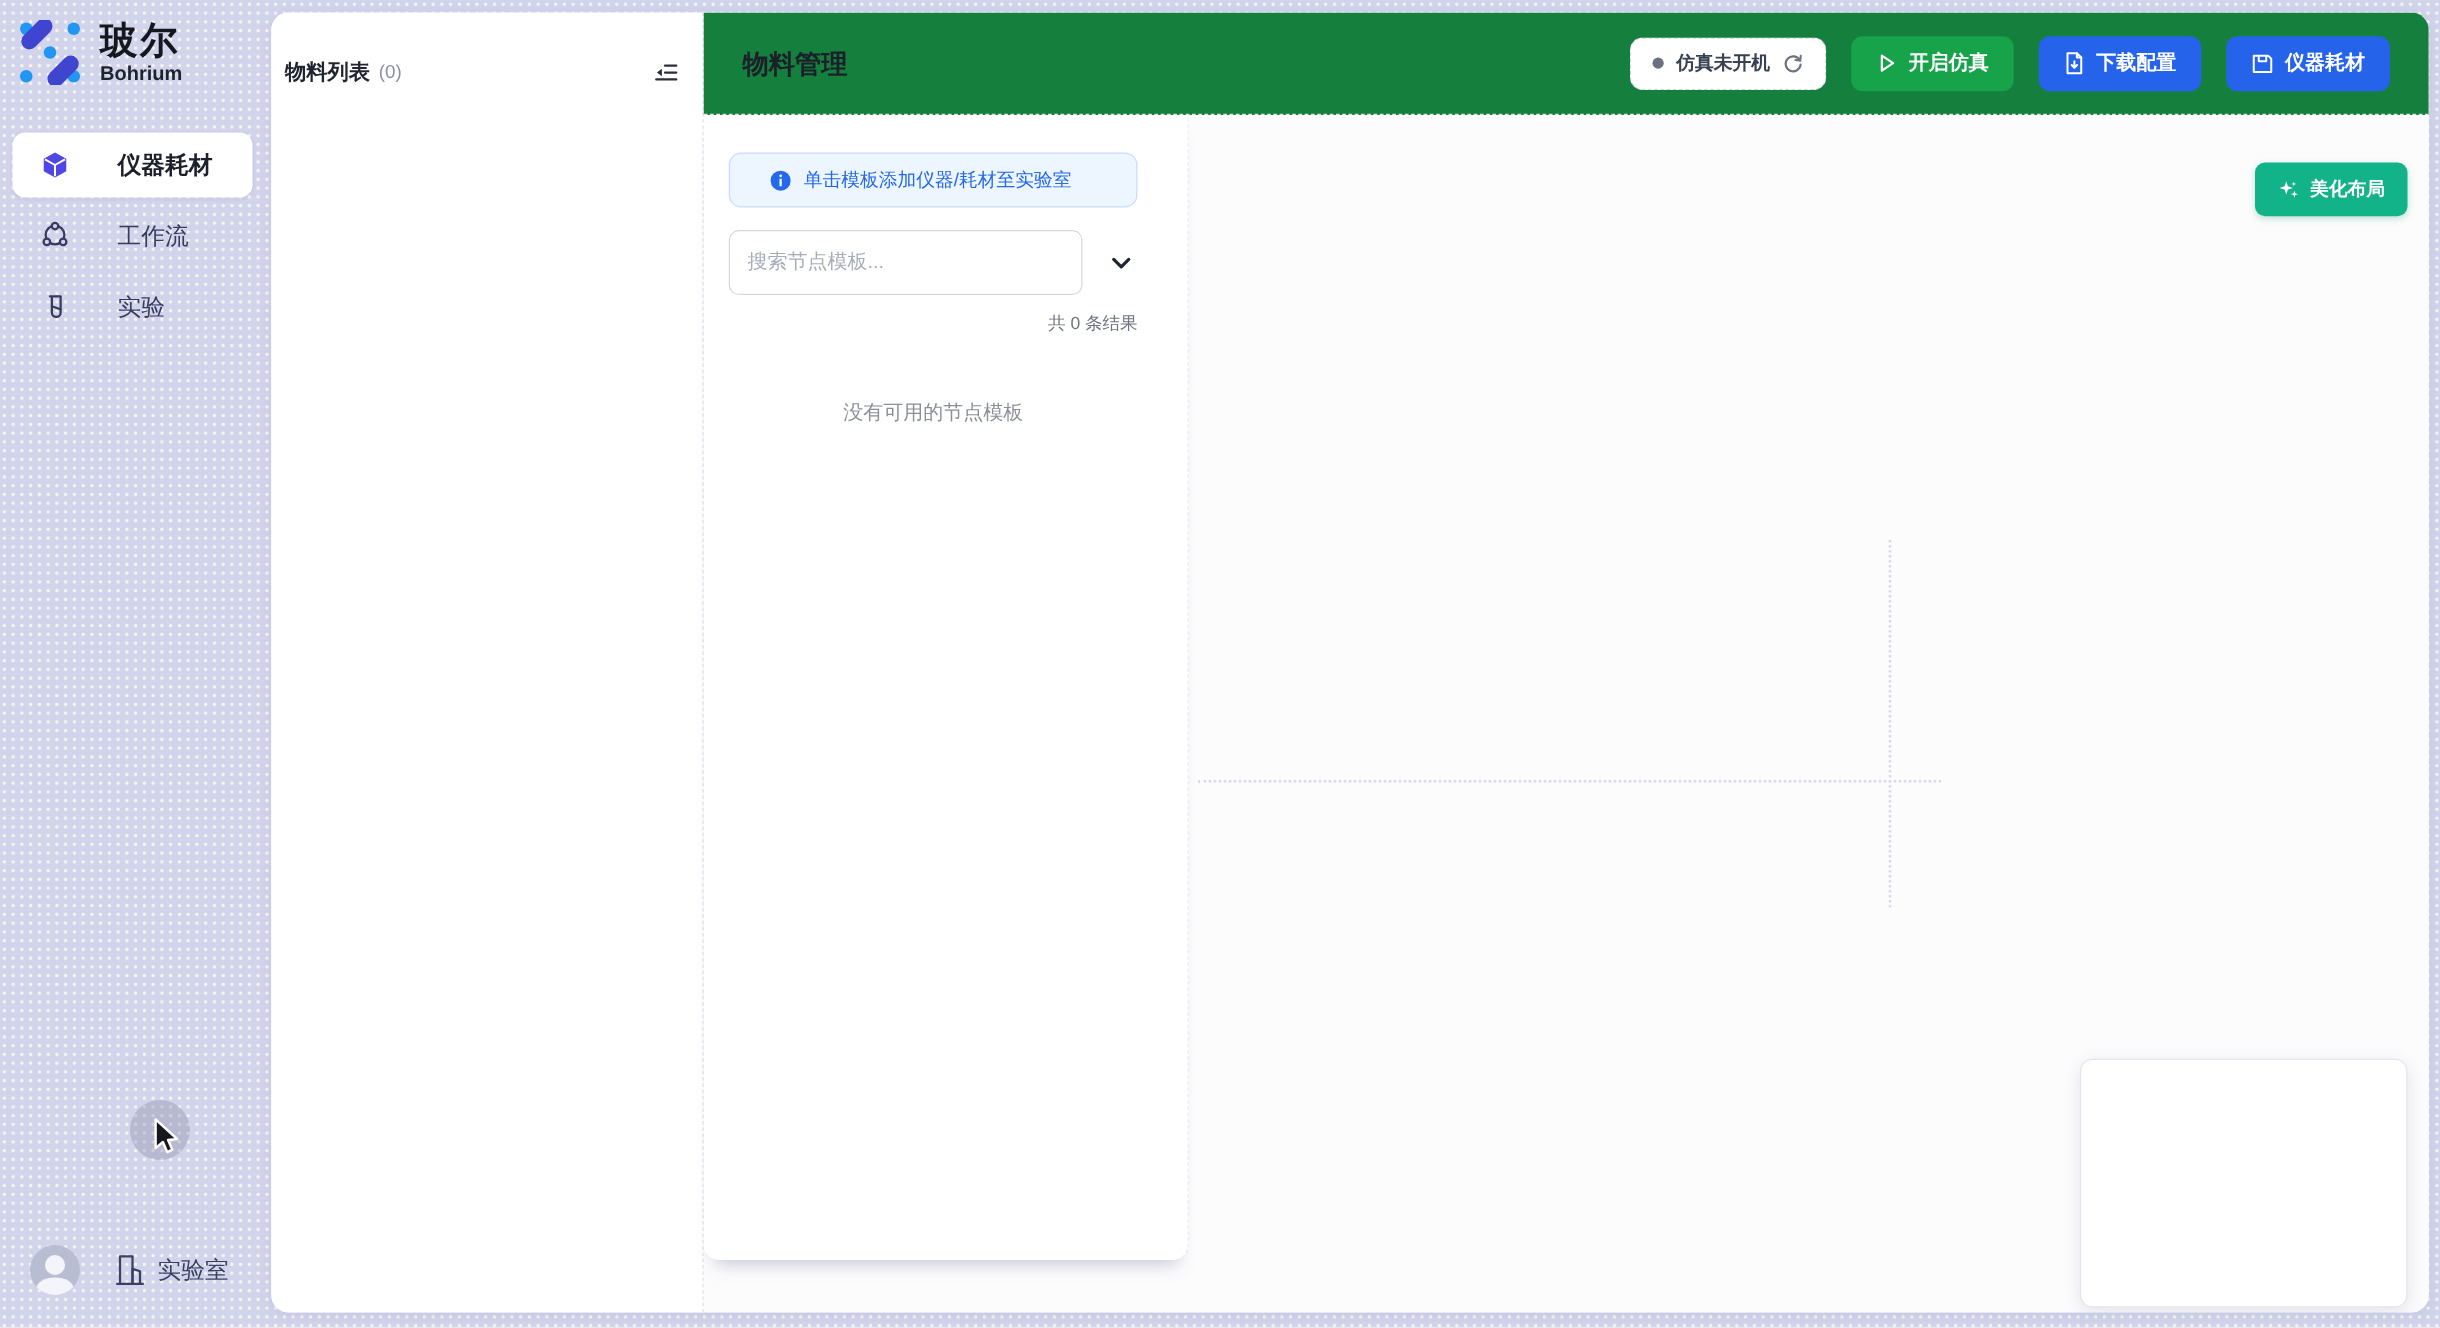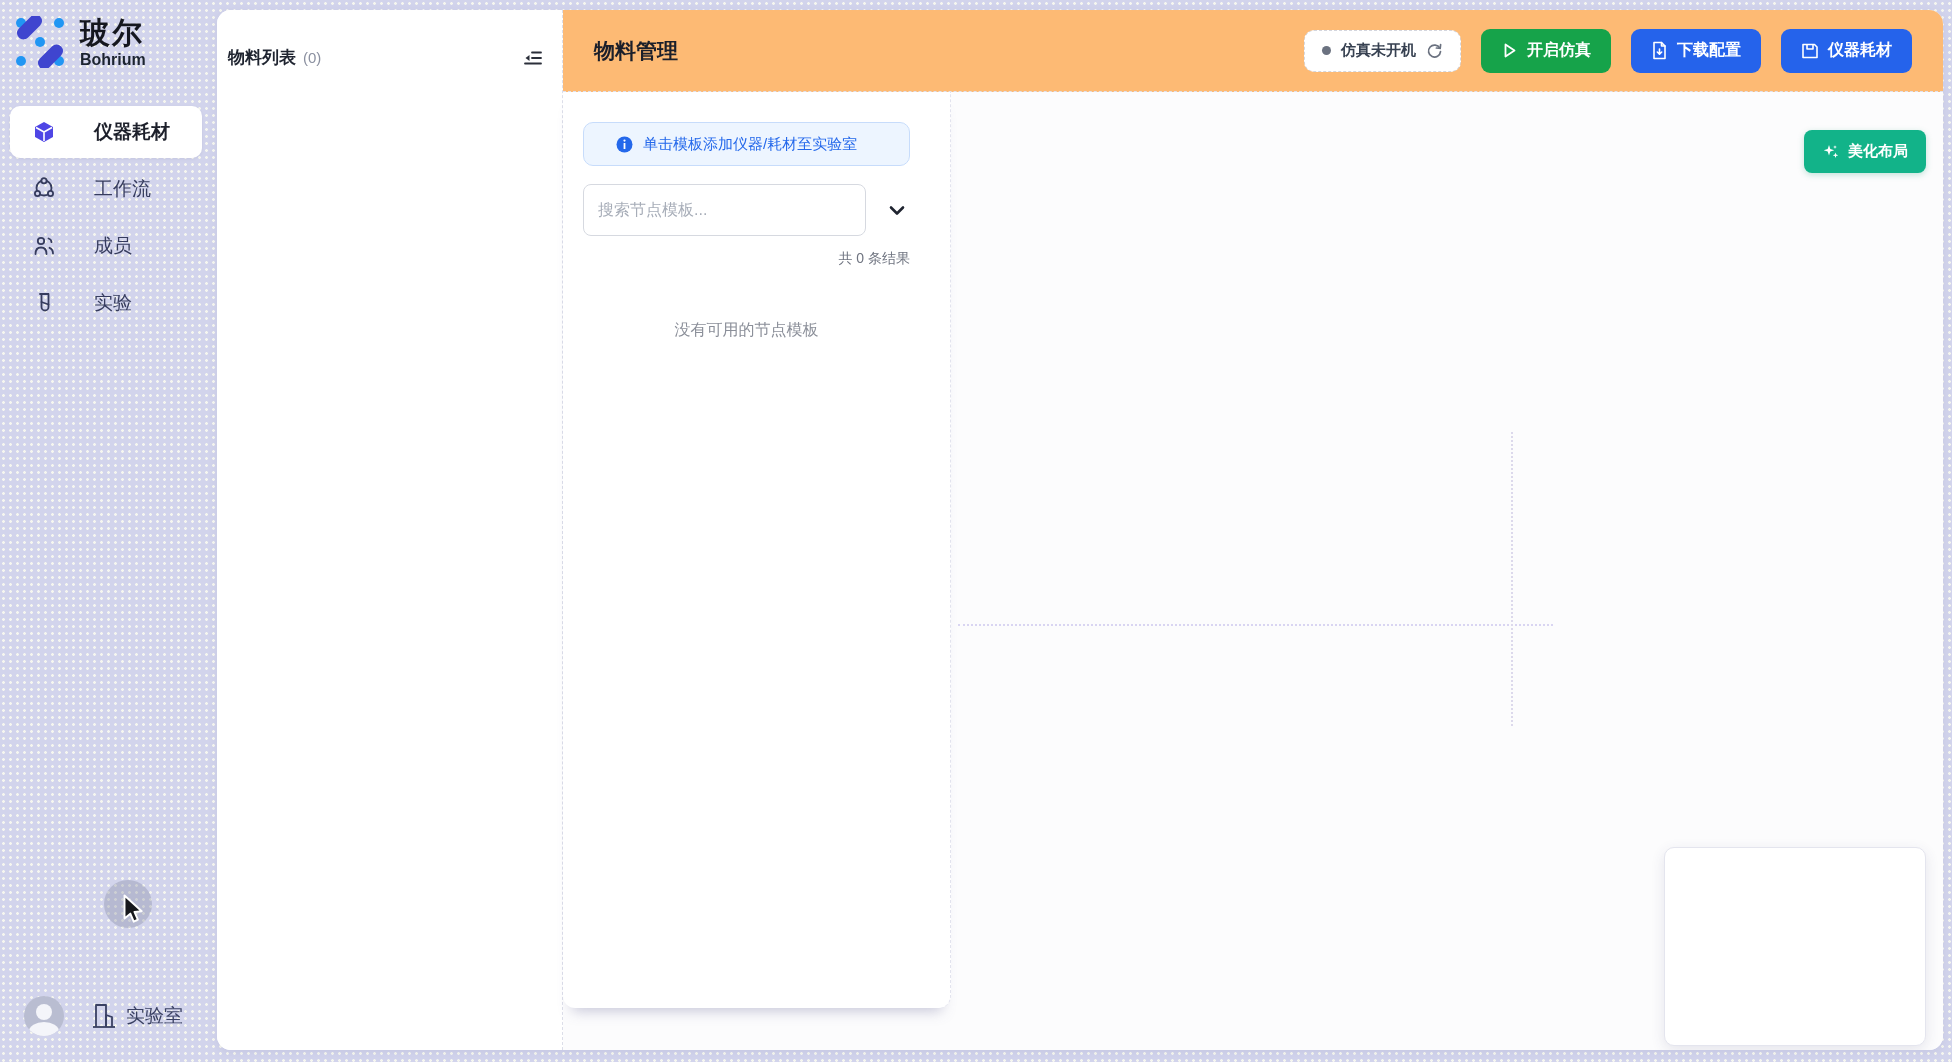--- a/index.html
+++ b/index.html
@@ -46,21 +46,21 @@
   .list-panel { position:absolute; left:0; top:0; width:346px; height:1040px; background:#fff;
                 border-right:1px dashed #dcdee9; }
   .list-header { display:flex; align-items:center; padding:36px 18px 0 11px; }
   .list-title { font-size:17px; font-weight:bold; color:#1f2430; }
   .list-count { font-size:15px; color:#8b90a0; margin-left:7px; }
   .fold-btn { margin-left:auto; width:22px; height:22px; cursor:pointer; display:flex; align-items:center; justify-content:center; }
 
   
   .content-header { position:absolute; left:346px; top:0; width:1380px; height:82px;
                     border-bottom:1px dashed #e1e2ec; display:flex; align-items:center;
-                    padding:0 31px; background:#fdba74; }
+                    padding:0 31px; background:#15803d; }
   .page-title { font-size:21px; font-weight:bold; color:#1b1f2a; }
   .header-actions { margin-left:auto; display:flex; align-items:center; gap:20px; }
   .status-pill { height:42px; display:flex; align-items:center; gap:10px; padding:0 17px;
                  border:1px dashed #d4d6de; border-radius:10px; background:#fff; cursor:pointer; }
   .status-dot { width:9px; height:9px; border-radius:50%; background:#6b7280; }
   .status-text { font-size:15px; font-weight:bold; color:#374151; }
   .btn { height:44px; display:flex; align-items:center; justify-content:center; gap:9px;
          border:none; border-radius:9px; color:#fff; font-size:16px; font-weight:bold;
          font-family:inherit; cursor:pointer; padding:0 20px; }
   .btn-green { background:#16a34a; }
@@ -137,31 +137,20 @@
             <circle cx="12" cy="3.8" r="2.6" fill="#d2d4ec"></circle>
             <circle cx="5.5" cy="16.5" r="2.6" fill="#d2d4ec"></circle>
             <circle cx="18.5" cy="16.5" r="2.6" fill="#d2d4ec"></circle>
           </svg>
         </span>
         <span>工作流</span>
       </div>
       <div class="nav-item">
         <span class="nav-icon">
           <svg width="24" height="24" viewBox="0 0 24 24" fill="none" stroke="#363c5e" stroke-width="1.8" stroke-linecap="round">
-            <circle cx="9" cy="7" r="3.2"></circle>
-            <path d="M3.5 20 C3.5 15.5 6 13.5 9 13.5 C12 13.5 14.5 15.5 14.5 20"></path>
-            <path d="M16.5 4.5 C18.3 5 19.5 6.4 19.5 8.2"></path>
-            <path d="M17.5 13.8 C19.8 14.8 21 16.8 21 19.5"></path>
-          </svg>
-        </span>
-        <span>成员</span>
-      </div>
-      <div class="nav-item">
-        <span class="nav-icon">
-          <svg width="24" height="24" viewBox="0 0 24 24" fill="none" stroke="#363c5e" stroke-width="1.8" stroke-linecap="round">
             <path d="M8 3 L16 3 M9.5 3 L9.5 16 A3.5 3.5 0 0 0 16.5 16 L16.5 3"></path>
             <path d="M9.5 11 L16.5 13.5"></path>
           </svg>
         </span>
         <span>实验</span>
       </div>
     </div>
 
     <div class="ripple"></div>
     <svg class="cursor" viewBox="0 0 24 28">

